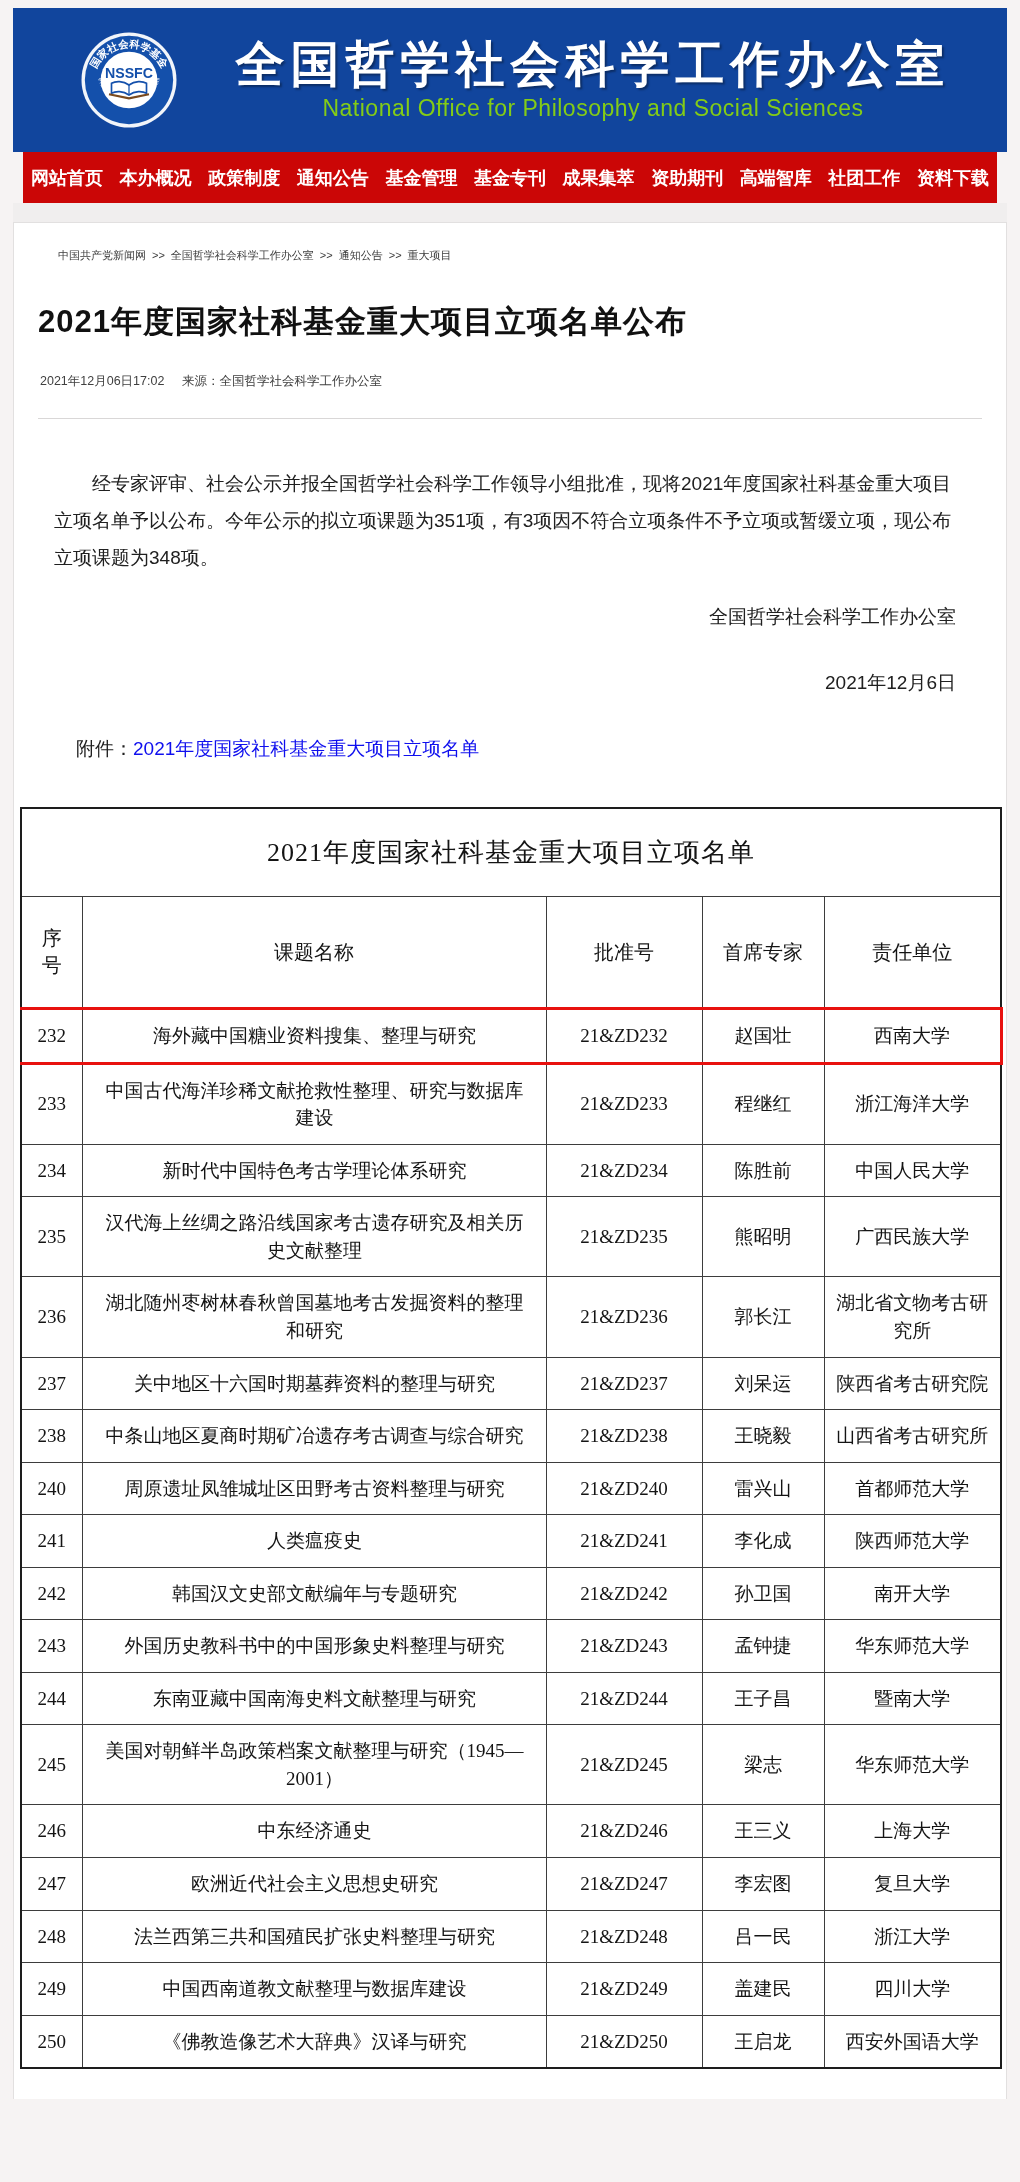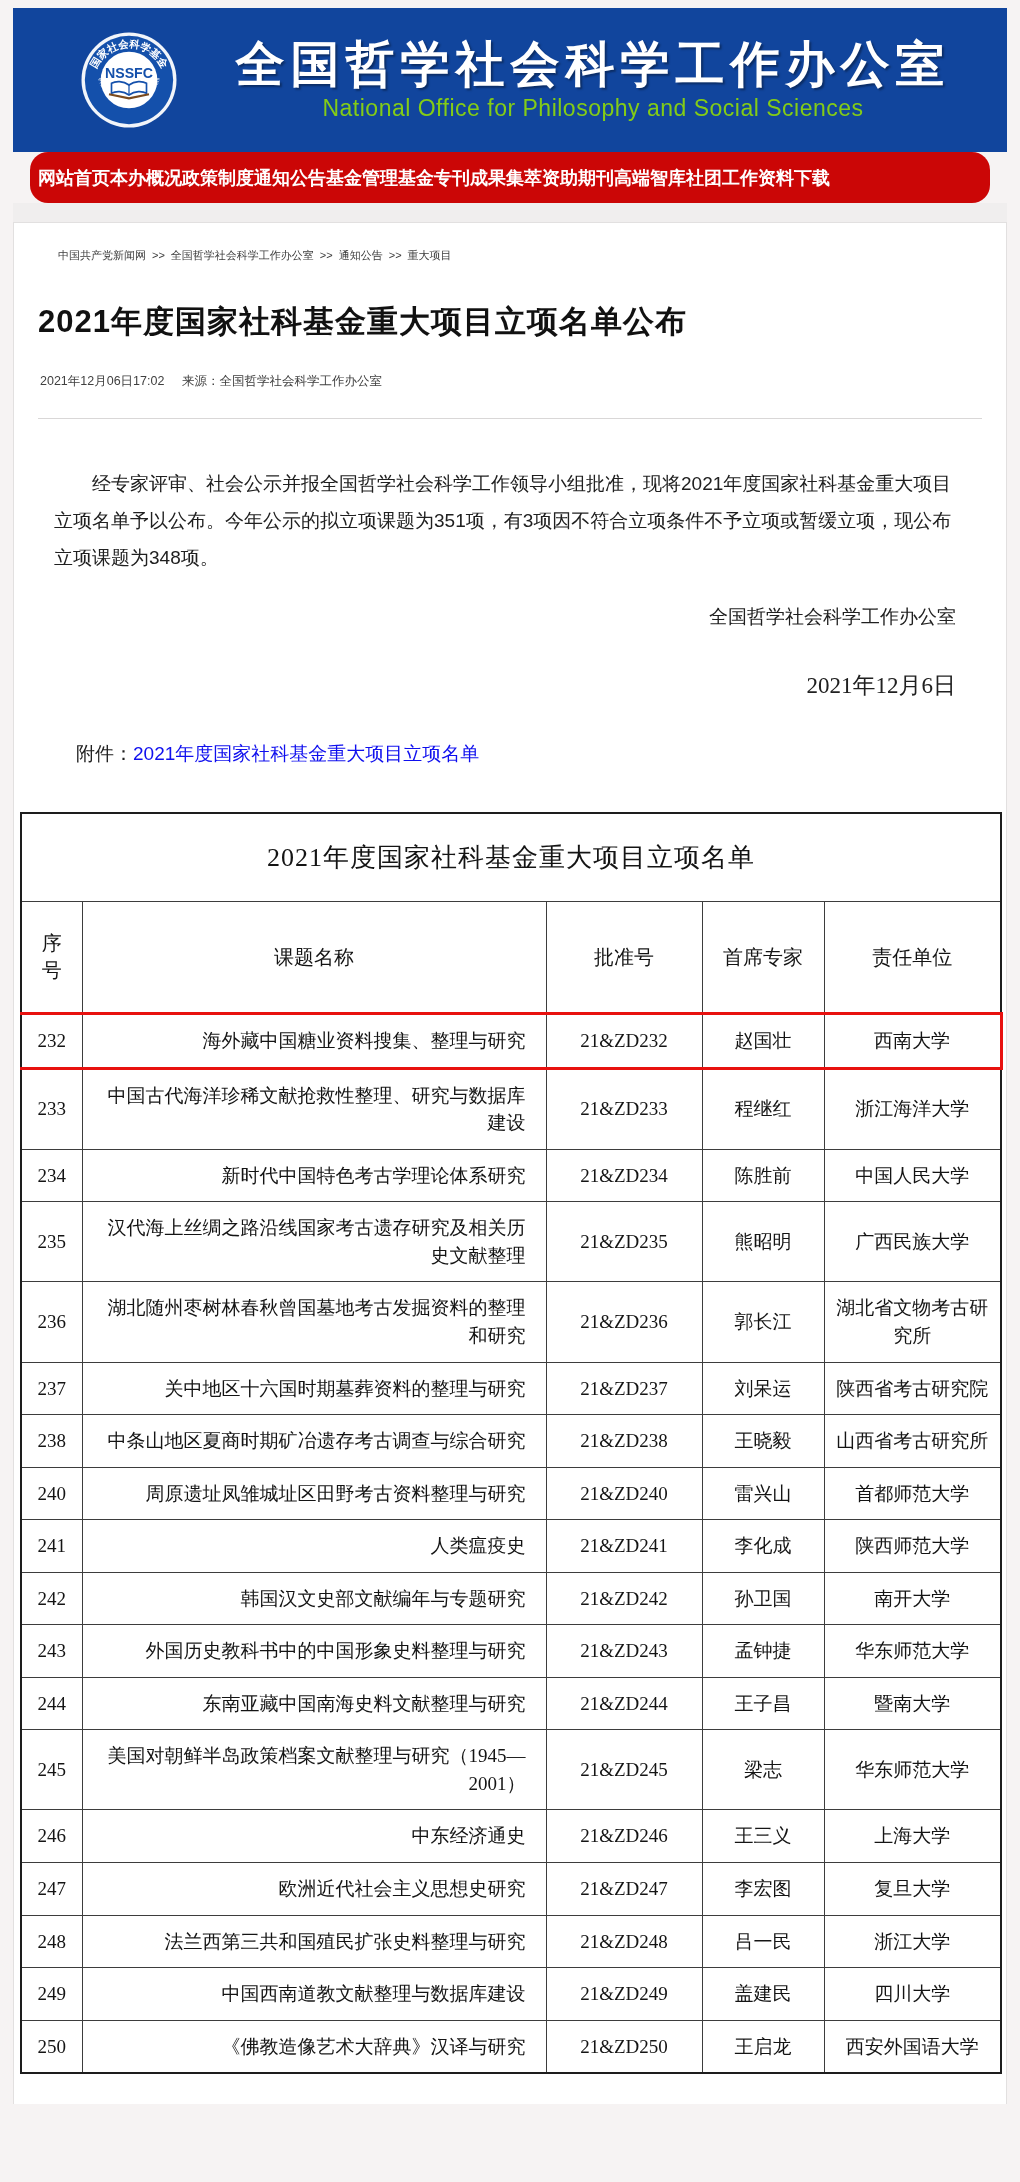--- a/index.html
+++ b/index.html
@@ -33,28 +33,27 @@
   }
   .banner-sub {
     margin-top: 4px;
     color: #84cc16;
     font-size: 23px;
     letter-spacing: 0.5px;
   }
 
   
   .nav {
-    margin: 0 30px;
+    margin: 0 23px;
     height: 51px;
     background: #cb0606;
     display: flex;
-    justify-content: flex-start;
+    justify-content: space-between;
     align-items: center;
     padding: 0 8px;
-    border-radius: 18px;
   }
   .nav-item {
     color: #ffffff;
     font-weight: bold;
     font-size: 18px;
     text-decoration: none;
     cursor: pointer;
     white-space: nowrap;
   }
 
@@ -92,21 +91,21 @@
   .divider { margin: 28px 24px 0 24px; border-top: 1px solid #d9d7d7; }
 
   .article-body {
     margin: 46px 40px 0 40px;
     font-size: 19px;
     line-height: 1.95;
     color: #202020;
     text-indent: 2em;
   }
   .sign-line { margin: 28px 50px 0 40px; text-align: right; font-size: 19px; color:#202020; }
-  .sign-date { margin: 40px 50px 0 40px; text-align: right; font-size: 23px; color:#202020;font-family:Liberation Serif, serif; }
+  .sign-date { margin: 40px 50px 0 40px; text-align: right; font-size: 19px; color:#202020; }
   .attachment { margin: 40px 40px 0 62px; font-size: 19px; color:#202020; }
   .attachment a { color: #0f0fee; text-decoration: none; cursor: pointer; }
   .editor-note { margin: 50px 30px 0 24px; text-align: right; font-size: 13px; color: #3a3a3a; }
 
   
   .table-wrap { margin: 45px auto 0 auto; width: 980px; }
   table.proj {
     width: 980px;
     border-collapse: collapse;
     border: 2px solid #1d1d1d;
@@ -129,21 +128,21 @@
     font-size: 20px;
     text-align: center;
     padding: 28px 17px;
   }
   .tbl-row td {
     font-size: 19px;
     text-align: center;
     padding: 12px 6px;
     line-height: 1.45;
   }
-  .tbl-row td.topic { text-align: right; padding-left: 21px; padding-right: 20px; }
+  .tbl-row td.topic { text-align: center; padding-left: 21px; padding-right: 20px; }
   col.c-no { width: 61px; }
   col.c-topic { width: 464px; }
   col.c-grant { width: 156px; }
   col.c-expert { width: 122px; }
   col.c-org { width: 177px; }
 
   
   tr.hl td { border-top: 3px solid #e8110f; border-bottom: 3px solid #e8110f; }
   tr.hl td:first-child { border-left: 1px solid #f97316; }
   tr.hl td:last-child { border-right: 3px solid #e8110f; }

